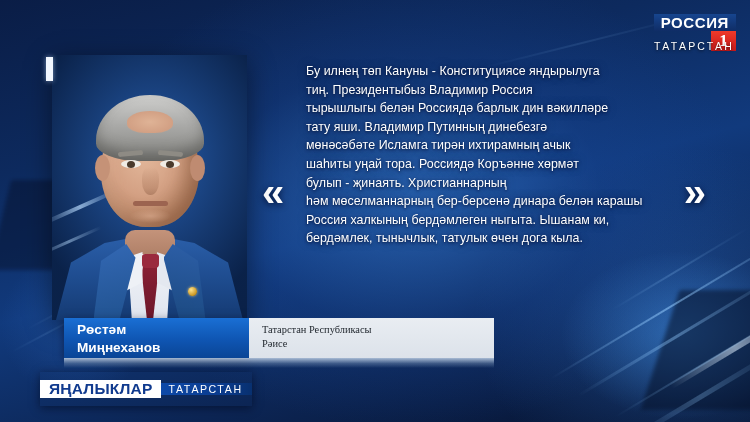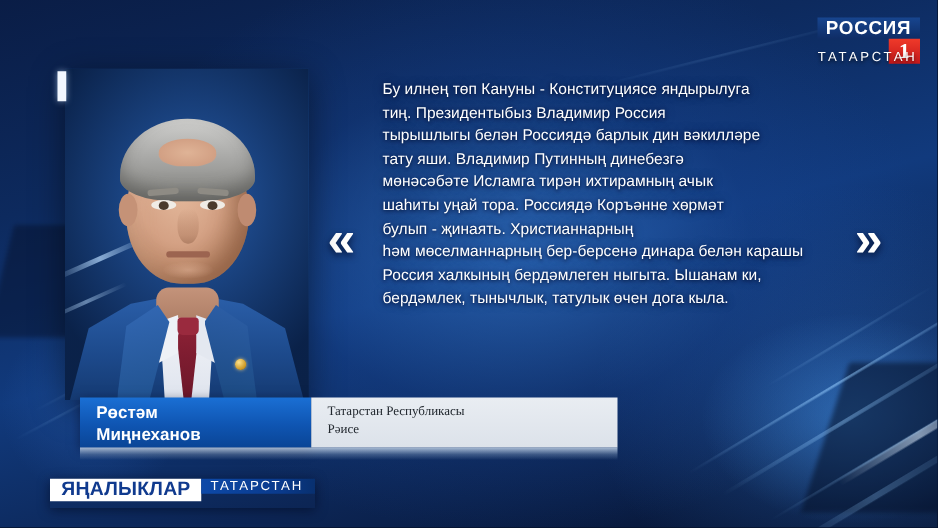--- a/index.html
+++ b/index.html
@@ -180,22 +180,22 @@
     color:#22282f; font-size:10.4px; line-height:14px;
     padding:5px 0 0 13px;
     font-family:Liberation Serif, serif;
   }
   #lt-shadow {
     position:absolute; left:0; top:40px; width:430px; height:10px;
     background:linear-gradient(180deg, rgba(195,212,232,.85) 0%, rgba(150,175,205,.35) 55%, rgba(120,150,190,0) 100%);
   }
 
   
-  #news-bug { position:absolute; left:40px; bottom:16px; display:flex; align-items:flex-start;
-              height:23px; z-index:30; box-shadow:0 2px 9px rgba(0,8,30,.6);margin-top:12px; }
+  #news-bug { position:absolute; left:40px; bottom:16px; display:flex; align-items:center;
+              height:34px; z-index:30; box-shadow:0 2px 9px rgba(0,8,30,.6);margin-top:12px; }
   #bug-main {
     background:#ffffff; color:#103a8e; font-weight:bold; font-size:15.5px;
     letter-spacing:.2px; display:flex; align-items:center; padding:0 9px;
   }
   #bug-sub {
     background:linear-gradient(90deg,#0d49a8 0%,#0a3a8c 70%,#08306f 100%);
     color:#ffffff; font-size:10.6px; letter-spacing:1.5px;
     display:flex; align-items:center; padding:0 9px 0 7px;
   }
 </style>

